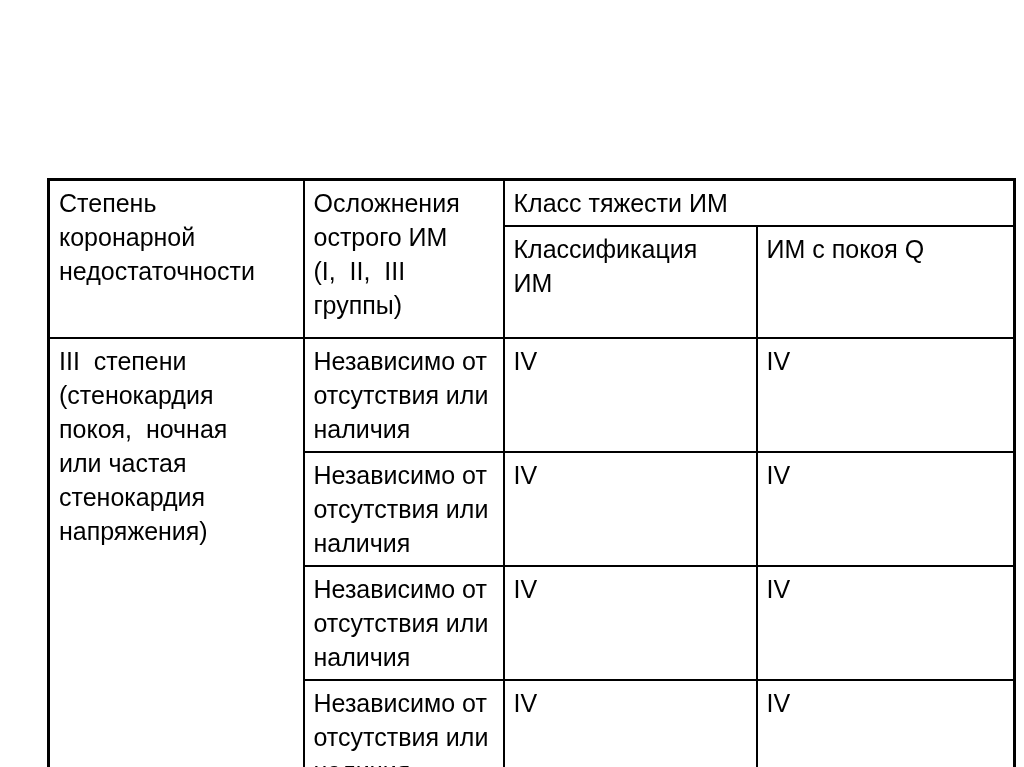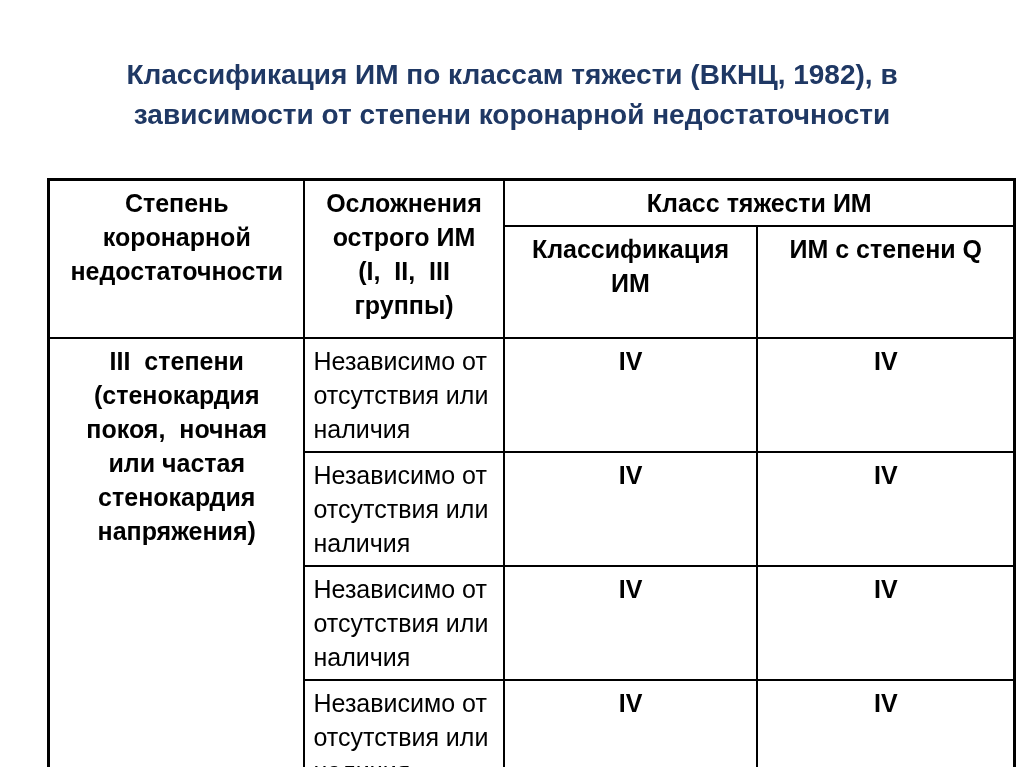--- a/index.html
+++ b/index.html
@@ -41,37 +41,35 @@
     border: 2px solid #000000;
     vertical-align: top;
     padding: 5px 8px 5px 9px;
     font-size: 25px;
     line-height: 34px;
     color: #000000;
     white-space: pre-wrap;
     overflow: hidden;
   }
 
-  td.bold { font-weight: bold; text-align: center; }
+  td.bold { font-weight: normal; }
 
   tr.r-class   { height: 40px; }
   tr.r-subhead { height: 112px; }
   tr.r-body    { height: 103px; }
   tr.r-body2   { height: 102px; }
   tr.r-body-last { height: 107px; }
 
   td.h-class { padding-top: 2px; padding-bottom: 2px; line-height: 32px; margin-left: 40px; }
 </style>
 </head>
 <body>
 
 <div class="slide">
 
-  <div class="slide-title">Классификация ИМ по классам тяжести (ВКНЦ, 1982), в
-зависимости от степени коронарной недостаточности</div>
 
   <table class="cls-table">
     <colgroup>
       <col style="width:255px">
       <col style="width:200px">
       <col style="width:253px">
       <col style="width:258px">
     </colgroup>
     <tbody>
       <tr class="r-class">
@@ -80,21 +78,21 @@
 недостаточности</td>
         <td class="bold" rowspan="2">Осложнения
 острого ИМ
 (I,  II,  III
 группы)</td>
         <td class="bold h-class" colspan="2">Класс тяжести ИМ</td>
       </tr>
       <tr class="r-subhead">
         <td class="bold">Классификация
 ИМ</td>
-        <td class="bold">ИМ с степени Q</td>
+        <td class="bold">ИМ с покоя Q</td>
       </tr>
 
       <tr class="r-body">
         <td class="bold" rowspan="4">III  степени
 (стенокардия
 покоя,  ночная
 или частая
 стенокардия
 напряжения)</td>
         <td>Независимо от

